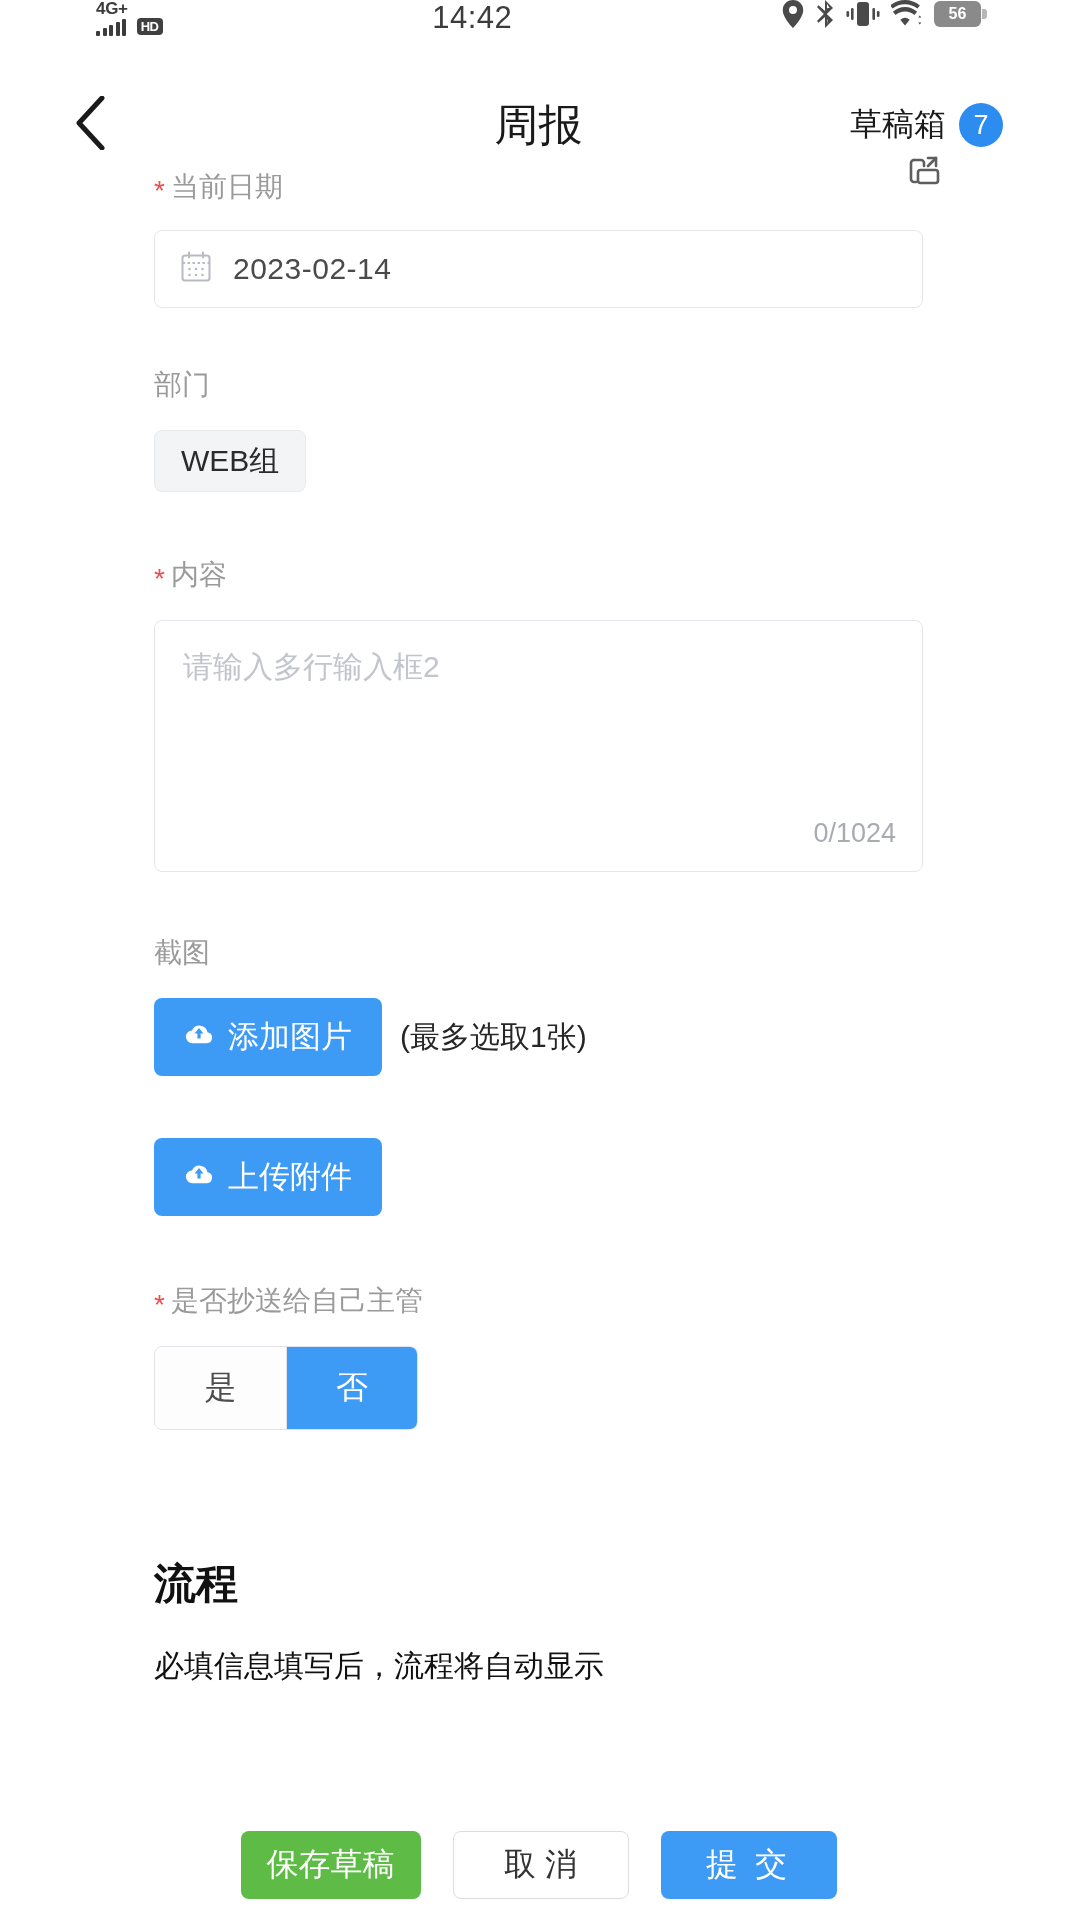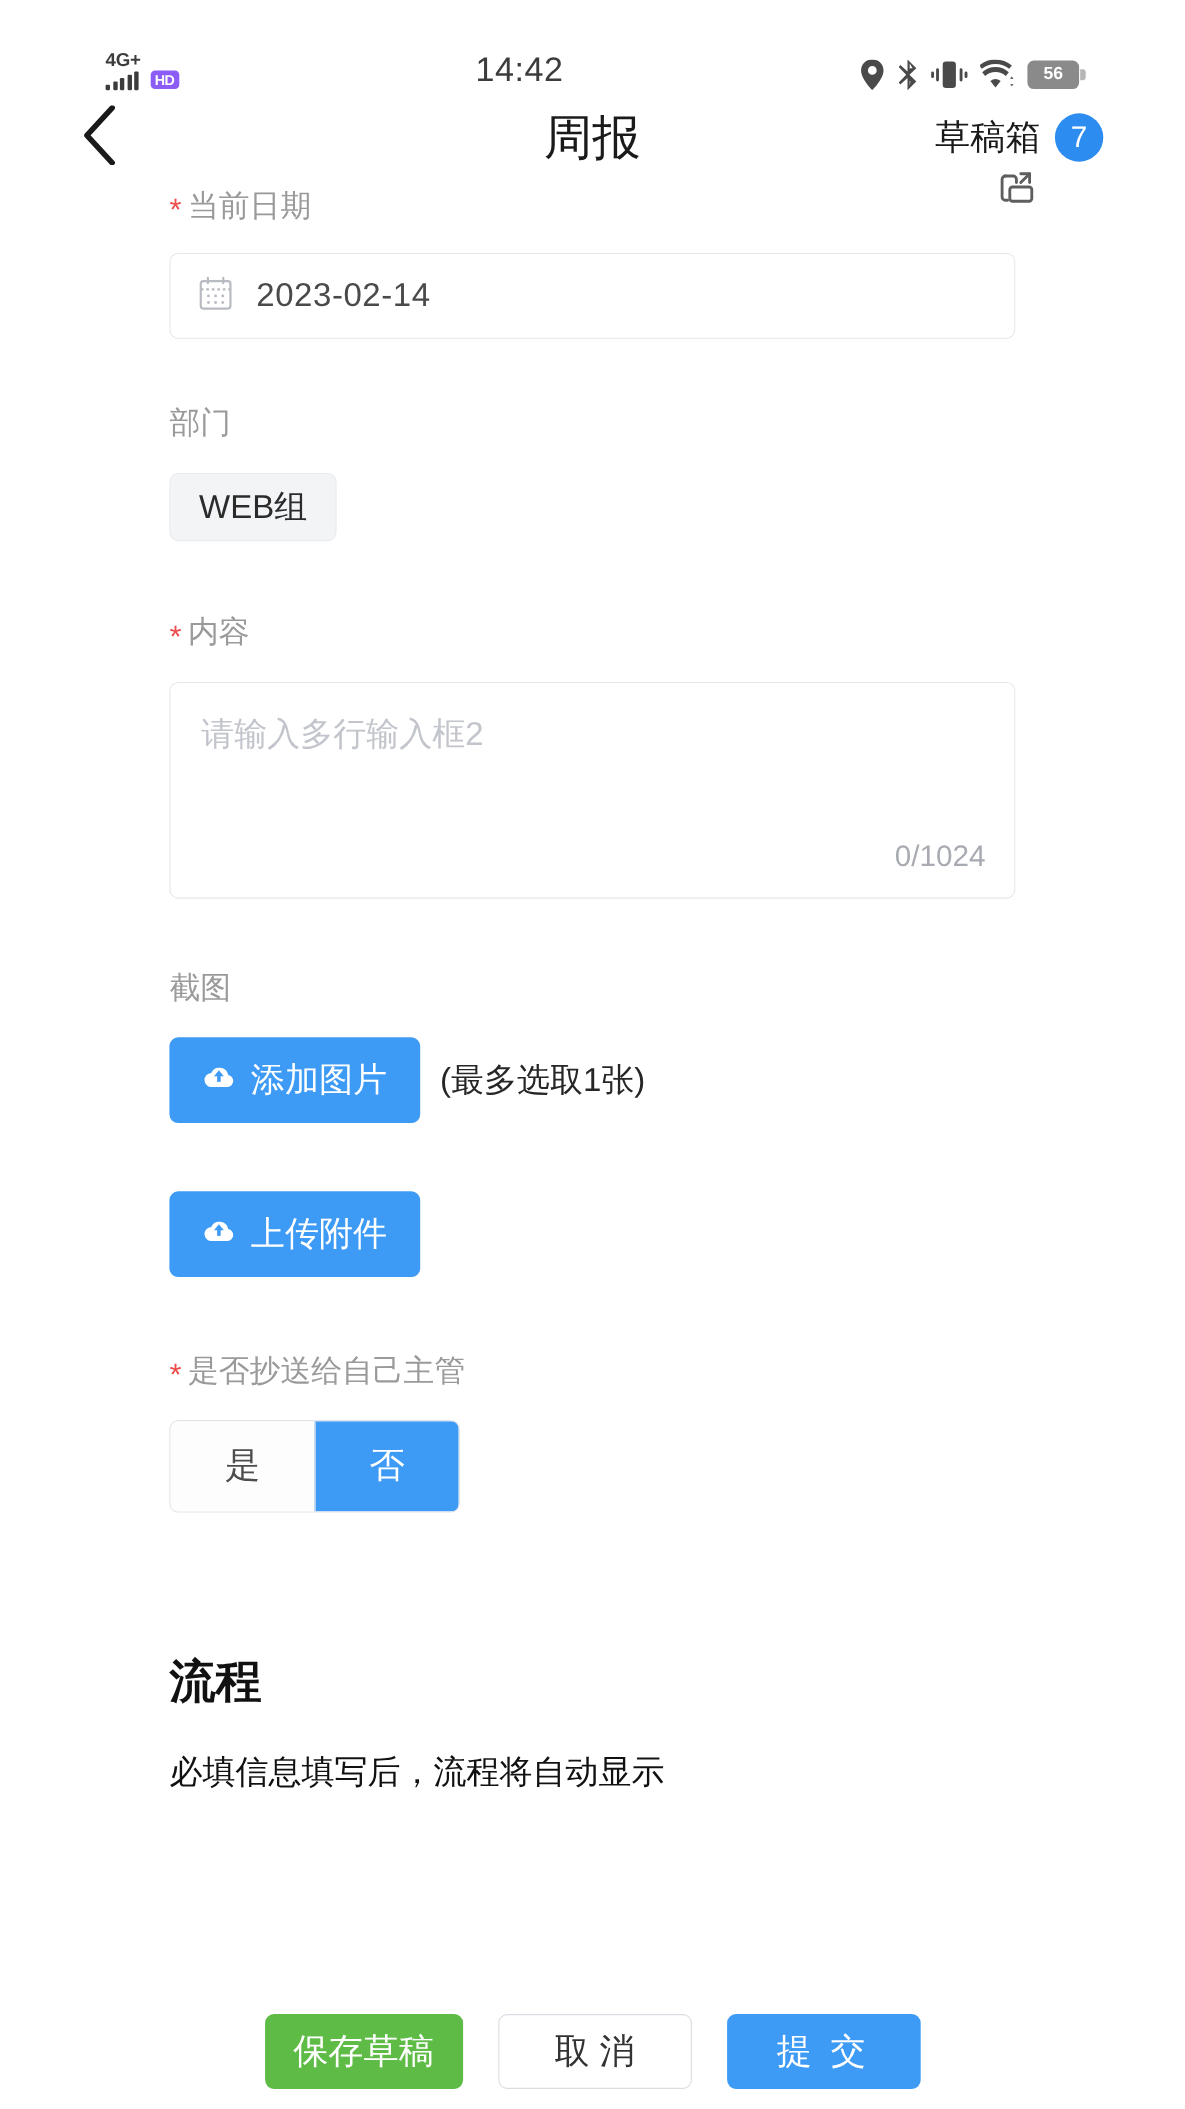--- a/index.html
+++ b/index.html
@@ -8,34 +8,34 @@
     height: 1917px;
     background: #ffffff;
     font-family: "Liberation Sans", "DejaVu Sans", sans-serif;
     overflow: hidden;
   }
   .phone { position: relative; width: 1077px; height: 1917px; background: #fff; }
 
   
   .statusbar {
     position: absolute; top: 0; left: 0; right: 0; height: 82px;
-    display: flex; align-items: flex-end; padding: 0 96px;
+    display: flex; align-items: flex-start; padding: 0 96px;
   }
   .sb-left { display: flex; align-items: flex-end; gap: 9px; flex: 0 0 auto; }
   .net-group { display: flex; flex-direction: column; align-items: flex-start; }
   .net-label { font-size: 17px; font-weight: bold; color: #3c3c3c; line-height: 17px; letter-spacing: -0.3px; }
   .bars { display: flex; align-items: flex-end; gap: 2.5px; height: 17px; margin-top: 2px; }
   .bars i { display: block; width: 4px; background: #3c3c3c; border-radius: 1px; }
   .bars i:nth-child(1) { height: 5px; }
   .bars i:nth-child(2) { height: 8px; }
   .bars i:nth-child(3) { height: 11px; }
   .bars i:nth-child(4) { height: 14px; }
   .bars i:nth-child(5) { height: 17px; }
   .hd-badge {
-    font-size: 13px; font-weight: bold; color: #fff; background: #8b5cf6;
+    font-size: 13px; font-weight: bold; color: #fff; background: #404040;
     border-radius: 4px; padding: 2px 4px; line-height: 13px; letter-spacing: -0.5px;
     margin-bottom: 1px;
   }
   .sb-center { flex: 1; text-align: center; }
   .sb-time { font-size: 31px; color: #3c3c3c; letter-spacing: 0.5px; }
   .sb-right { display: flex; align-items: center; gap: 11px; flex: 0 0 auto; }
   .sb-right svg { display: block; }
   .batt {
     position: relative; width: 47px; height: 26px; border-radius: 6px;
     background: #8a8a8a; display: flex; align-items: center; justify-content: center;
@@ -87,21 +87,21 @@
   .dept-wrap { margin-top: 58px; }
   .dept-tag {
     display: inline-flex; align-items: center; justify-content: center;
     margin-top: 26px; height: 62px; padding: 0 26px;
     background: #f3f4f6; border: 1px solid #e9eaee; border-radius: 8px;
     font-size: 30px; color: #2b2b2b; cursor: pointer;
   }
 
   .content-wrap { margin-top: 64px; }
   .textarea-box {
-    margin-top: 26px; height: 197px; border: 1px solid #e6e7ed; border-radius: 8px;
+    margin-top: 26px; height: 252px; border: 1px solid #e6e7ed; border-radius: 8px;
     position: relative; background: #fff; cursor: text;
   }
   .ta-placeholder {
     position: absolute; top: 26px; left: 28px; font-size: 30px; color: #c3c5cc; font-weight: 300;
   }
   .ta-counter {
     position: absolute; right: 26px; bottom: 22px; font-size: 27px; color: #a9abb3;
   }
 
   .shot-wrap { margin-top: 62px; }

